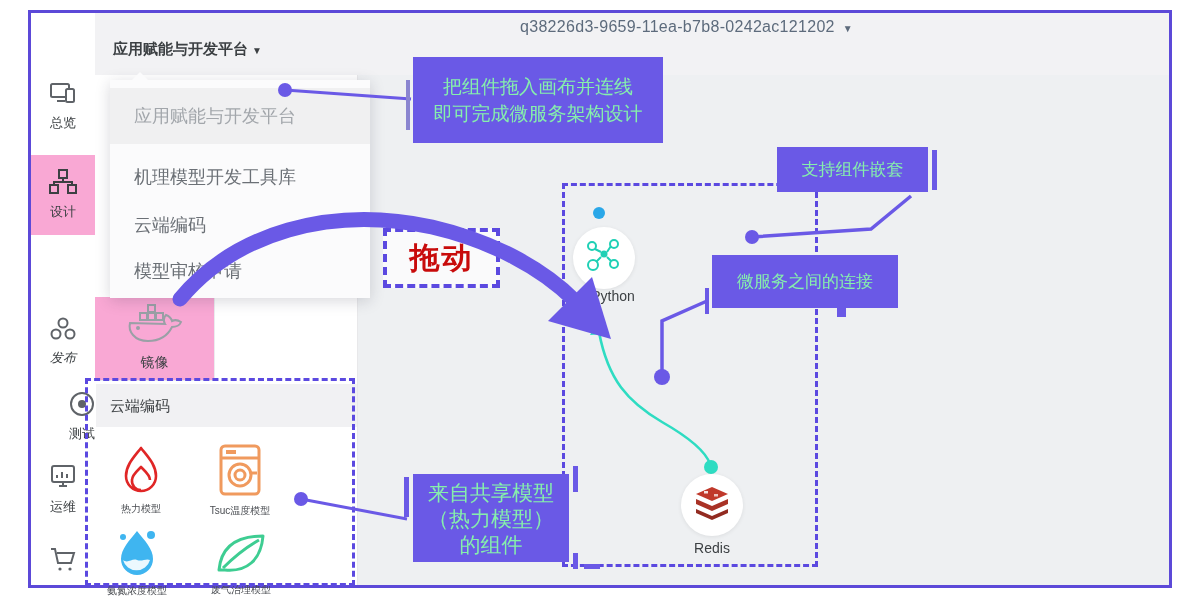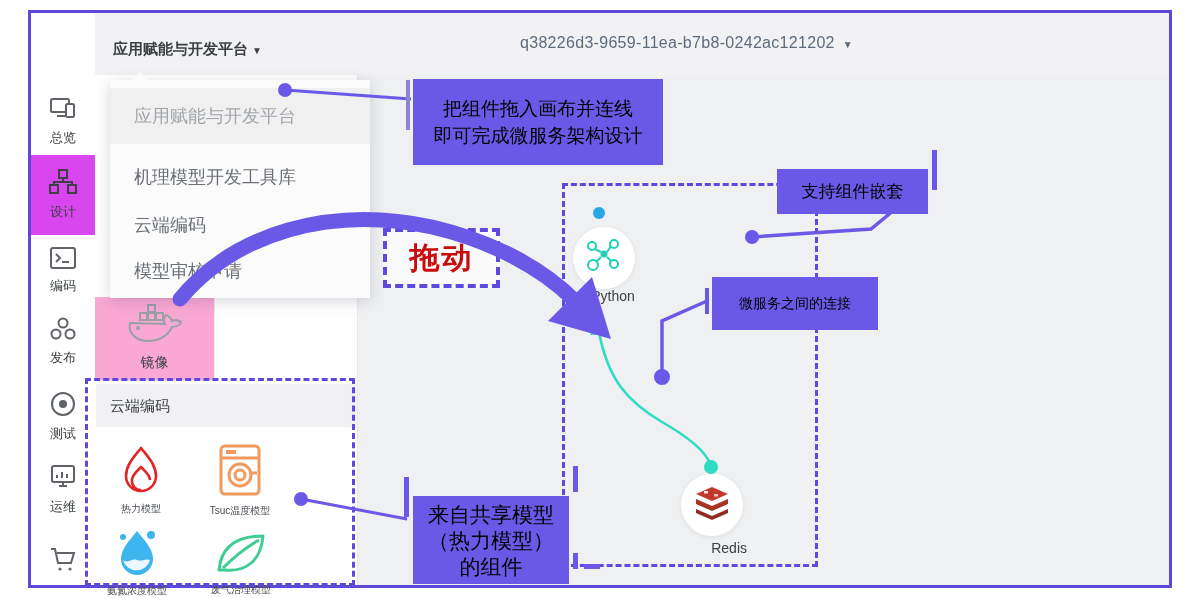--- a/index.html
+++ b/index.html
@@ -5,28 +5,28 @@
   * { margin:0; padding:0; box-sizing:border-box; }
   html,body { width:1200px; height:598px; background:#ffffff; font-family:"Liberation Sans", sans-serif; }
   .stage { position:absolute; left:0; top:0; width:1200px; height:598px; overflow:hidden; }
   .frame { position:absolute; left:28px; top:10px; width:1144px; height:578px; border:3px solid #5c49d8; background:#eef0f2; overflow:hidden; }
 
   
   .header { position:absolute; left:31px; top:13px; width:1138px; height:62px; background:#f2f2f4; }
   .logo-block { position:absolute; left:31px; top:13px; width:64px; height:62px; background:#ffffff; }
   .app-selector { position:absolute; left:113px; top:40px; font-size:15px; font-weight:bold; color:#3c4043; cursor:pointer; }
   .app-selector .caret { font-size:10px; color:#3c4043; margin-left:4px; }
-  .instance-id { position:absolute; left:520px; top:34px; width:430px; font-size:16px; color:#5d6b7c; letter-spacing:.3px; }
+  .instance-id { position:absolute; left:520px; top:18px; width:430px; font-size:16px; color:#5d6b7c; letter-spacing:.3px; }
   .instance-id .caret { font-size:10px; margin-left:8px; }
 
   
   .sidebar { position:absolute; left:31px; top:75px; width:64px; height:510px; background:#ffffff; }
   .side-item { position:absolute; left:0; width:64px; text-align:center; cursor:pointer; }
   .side-item .lbl { display:block; margin-top:4px; font-size:13px; color:#3c4043; }
-  .side-item.active { background:#d946ef; padding-top:14px; height:80px; }
+  .side-item.active { background:#f9a8d4; padding-top:14px; height:80px; }
   .side-icon { display:inline-block; }
 
   
   .palette { position:absolute; left:95px; top:75px; width:263px; height:510px; background:#ffffff; border-right:1px solid #e8e8ea; }
   .image-cell { position:absolute; left:95px; top:297px; width:120px; height:84px; background:#f9a8d4; border-right:1px solid #ececef; border-bottom:1px solid #ececef; text-align:center; cursor:pointer; }
   .image-cell .lbl { display:block; margin-top:5px; font-size:14px; color:#3c4043; }
   .shared-header { position:absolute; left:96px; top:384px; width:261px; height:43px; background:#f1f1f3; line-height:43px; padding-left:14px; font-size:15px; color:#3c4043; }
   .model-item { position:absolute; text-align:center; cursor:pointer; }
   .model-item .lbl { display:block; margin-top:3px; font-size:10px; color:#4a4d52; white-space:nowrap; }
 
@@ -37,24 +37,24 @@
   .dd-item.first { top:8px; height:56px; line-height:56px; background:#f0f0f1; color:#a2a6ab; }
 
   
   .canvas-box { position:absolute; left:562px; top:183px; width:256px; height:384px; border:3px dashed #5b49e0; z-index:10; }
   .shared-box { position:absolute; left:85px; top:378px; width:270px; height:208px; border:3px dashed #5b49e0; z-index:12; }
   .node { position:absolute; width:62px; height:62px; background:#ffffff; border-radius:50%; box-shadow:0 1px 4px rgba(0,0,0,.08); z-index:14; display:flex; align-items:center; justify-content:center; cursor:pointer; }
   .node-label { position:absolute; font-size:14px; color:#3c4043; z-index:14; text-align:center; }
   .port-dot { position:absolute; width:12px; height:12px; border-radius:50%; background:#2aa7e8; z-index:15; }
 
   
-  .callout { position:absolute; background:#6a59e6; color:#000000; z-index:60; text-align:center;margin-top:22px; }
+  .callout { position:absolute; background:#6a59e6; color:#86efac; z-index:60; text-align:center; }
   .co-drop { left:413px; top:57px; width:250px; height:86px; font-size:19px; line-height:27px; padding-top:16px; }
   .co-nest { left:777px; top:147px; width:151px; height:45px; line-height:45px; font-size:17px; }
-  .co-conn { left:712px; top:255px; width:166px; height:53px; line-height:53px; font-size:14px; }
+  .co-conn { left:712px; top:255px; width:186px; height:53px; line-height:53px; font-size:17px; }
   .co-shared { left:413px; top:474px; width:156px; height:88px; font-size:21px; line-height:26px; padding-top:6px; }
   .deco { position:absolute; background:#6a59e6; z-index:59; }
 
   .drag-box { position:absolute; left:383px; top:228px; width:117px; height:60px; border:4px dashed #5b49e0; background:rgba(252,252,253,.85); z-index:40; display:flex; align-items:center; justify-content:center; }
   .drag-box span { font-size:30px; font-weight:bold; color:#c80b0b; letter-spacing:2px; }
 
   .overlay { position:absolute; left:0; top:0; width:1200px; height:598px; z-index:50; pointer-events:none; }
   .under-overlay { position:absolute; left:0; top:0; width:1200px; height:598px; z-index:13; pointer-events:none; }
 </style>
 </head>
@@ -66,61 +66,52 @@
   <div class="header"></div>
   <div class="logo-block"></div>
   <div class="app-selector">
     <span>应用赋能与开发平台</span><span class="caret">▼</span>
   </div>
   <div class="instance-id">
     <span>q38226d3-9659-11ea-b7b8-0242ac121202</span><span class="caret">▼</span>
   </div>
 
   <div class="sidebar">
-    <div class="side-item" style="top:22px;">
+    <div class="side-item" style="top:7px;">
       <span class="side-icon">
         <svg width="26" height="24" viewBox="0 0 26 24">
             <rect x="1" y="2" width="18" height="13" rx="1.5" fill="none" stroke="#5f6368" stroke-width="2"></rect>
             <path d="M7 19 h8" stroke="#5f6368" stroke-width="2"></path>
             <rect x="16" y="7" width="8" height="13" rx="1.5" fill="#fff" stroke="#5f6368" stroke-width="2"></rect>
           </svg>
       </span>
       <span class="lbl">总览</span>
     </div>
     <div class="side-item active" style="top:80px;">
       <span class="side-icon">
         <svg width="28" height="26" viewBox="0 0 28 26">
             <rect x="10" y="1" width="8" height="8" fill="none" stroke="#3c4043" stroke-width="2"></rect>
             <rect x="1" y="16" width="8" height="8" fill="none" stroke="#3c4043" stroke-width="2"></rect>
             <rect x="19" y="16" width="8" height="8" fill="none" stroke="#3c4043" stroke-width="2"></rect>
             <path d="M14 9 v4 M5 16 v-3 h18 v3" fill="none" stroke="#3c4043" stroke-width="2"></path>
           </svg>
       </span>
       <span class="lbl">设计</span>
     </div>
-    <div class="side-item" style="top:172px;">
-      <span class="side-icon">
-        <svg width="26" height="22" viewBox="0 0 26 22">
-            <rect x="1" y="1" width="24" height="20" rx="2" fill="none" stroke="#5f6368" stroke-width="2"></rect>
-            <path d="M6 7 l4 4 -4 4 M12 15 h7" fill="none" stroke="#5f6368" stroke-width="2"></path>
-          </svg>
-      </span>
-      <span class="lbl">编码</span>
-    </div>
-    <div class="side-item" style="top:242px;">
+    <div class="side-item" style="top:242px;font-style:italic;">
       <span class="side-icon">
         <svg width="26" height="24" viewBox="0 0 26 24">
             <circle cx="13" cy="6" r="4.5" fill="none" stroke="#5f6368" stroke-width="2"></circle>
             <circle cx="6" cy="17" r="4.5" fill="none" stroke="#5f6368" stroke-width="2"></circle>
             <circle cx="20" cy="17" r="4.5" fill="none" stroke="#5f6368" stroke-width="2"></circle>
           </svg>
       </span>
       <span class="lbl">发布</span>
     </div>
-    <div class="side-item" style="top:316px;">
+    <div class="side-item" style="top:316px;text-align:right;">
       <span class="side-icon">
         <svg width="26" height="26" viewBox="0 0 26 26">
             <circle cx="13" cy="13" r="11" fill="none" stroke="#5f6368" stroke-width="2"></circle>
             <circle cx="13" cy="13" r="4" fill="#5f6368"></circle>
           </svg>
       </span>
       <span class="lbl">测试</span>
     </div>
     <div class="side-item" style="top:390px;">
       <span class="side-icon">
@@ -232,21 +223,21 @@
           <g>
             <path d="M20 2 L36 9 L20 16 L4 9 Z" fill="#c0392b"></path>
             <path d="M4 14 L20 21 L36 14 L36 19 L20 26 L4 19 Z" fill="#a93226"></path>
             <path d="M4 24 L20 31 L36 24 L36 28 L20 35 L4 28 Z" fill="#922b21"></path>
             <rect x="12" y="6" width="4" height="2.5" fill="#fff" opacity=".85"></rect>
             <rect x="22" y="9" width="4" height="2.5" fill="#fff" opacity=".7"></rect>
           </g>
         </svg>
     </span>
   </div>
-  <div class="node-label" style="left:677px; top:540px; width:70px;text-align:right;">Redis</div>
+  <div class="node-label" style="left:677px; top:540px; width:70px;">Redis</div>
 
   <svg class="under-overlay">
     <path d="M 599 332 C 608 380, 628 402, 662 422 C 690 438, 706 452, 710 464" fill="none" stroke="#2edcc2" stroke-width="2.6"></path>
     <circle cx="711" cy="467" r="7" fill="#2edcc2"></circle>
     <polygon points="598,320 590,335 606,334" fill="#2edcc2"></polygon>
   </svg>
 
   <svg class="overlay">
 
     <circle cx="285" cy="90" r="7" fill="#6a59e6"></circle>

